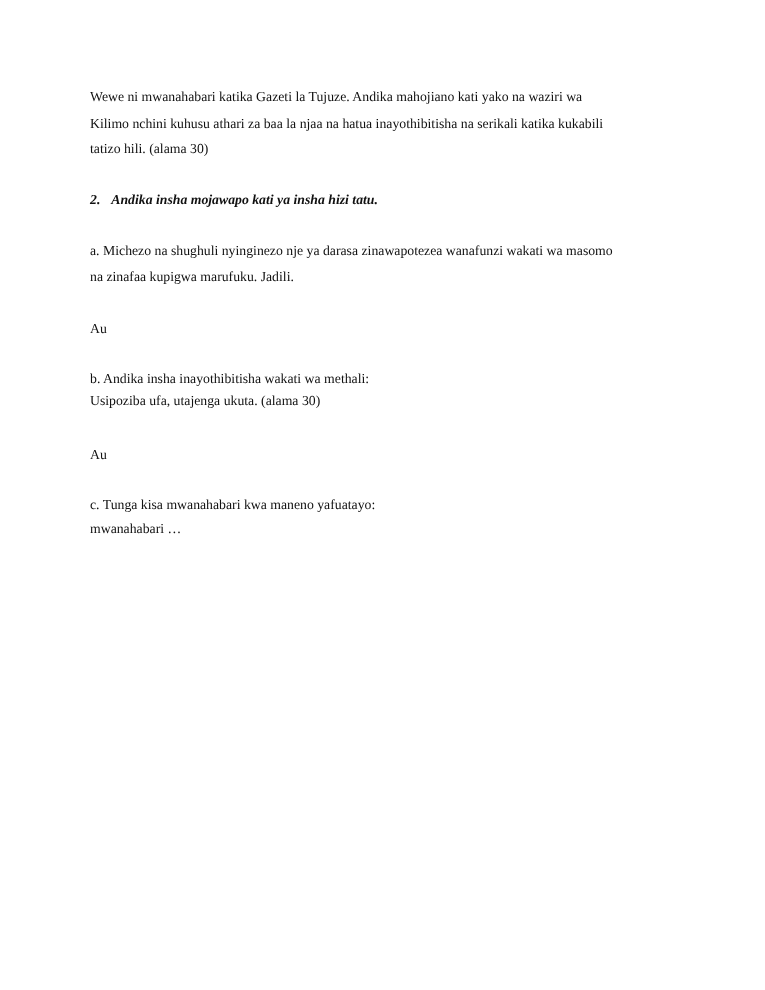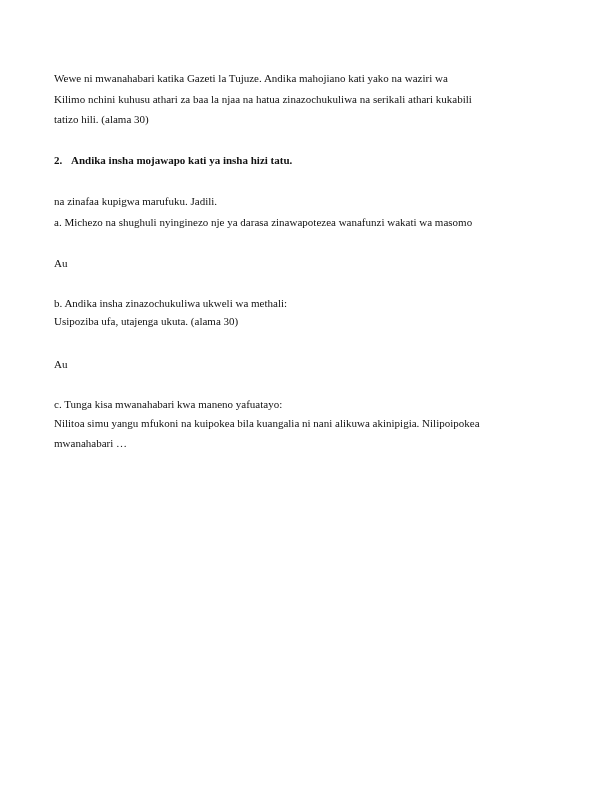--- a/index.html
+++ b/index.html
@@ -7,70 +7,69 @@
       width: 612px; height: 792px;
       background: #ffffff;
       position: relative;
       overflow: hidden;
       font-family: "Liberation Serif", "DejaVu Serif", serif;
       color: #111111;
       font-size: 11px;
     }
     .page {
       position: absolute;
-      left: 54px;
+      left: 72px;
       top: 68px;
       width: 470px;
     }
     .line { line-height: 20.5px; white-space: nowrap; }
     .para { margin: 0; }
     .gap { height: 20.5px; }
-    .bold { font-weight: bold; }
+    .bold { font-weight: bold; font-style: italic; }
     .num { display: inline-block; width: 17px; }
   </style>
 </head>
 <body>
 
 <div class="page">
 
   <div class="para">
     <div class="line"> Wewe ni mwanahabari katika Gazeti la Tujuze. Andika mahojiano kati yako na waziri wa</div>
-    <div class="line">Kilimo nchini kuhusu athari za baa la njaa na hatua zinazochukuliwa na serikali athari kukabili</div>
+    <div class="line">Kilimo nchini kuhusu athari za baa la njaa na hatua inayothibitisha na serikali katika kukabili</div>
     <div class="line">tatizo hili. (alama 30)</div>
   </div>
 
   <div class="gap"></div>
 
   <div class="line bold">
     <span class="num">2.</span><span>Andika insha mojawapo kati ya insha hizi tatu.</span>
   </div>
 
   <div class="gap"></div>
 
   <div class="para">
+    <div class="line">a. Michezo na shughuli nyinginezo nje ya darasa zinawapotezea wanafunzi wakati wa masomo</div>
     <div class="line">na zinafaa kupigwa marufuku. Jadili.</div>
-    <div class="line">a. Michezo na shughuli nyinginezo nje ya darasa zinawapotezea wanafunzi wakati wa masomo</div>
   </div>
 
   <div class="gap"></div>
 
   <div class="line">Au</div>
 
   <div class="gap"></div>
 
   <div class="para">
-    <div class="line" style="line-height:18px">b. Andika insha zinazochukuliwa ukweli wa methali:</div>
+    <div class="line" style="line-height:18px">b. Andika insha inayothibitisha wakati wa methali:</div>
     <div class="line" style="line-height:18px">Usipoziba ufa, utajenga ukuta. (alama 30)</div>
   </div>
 
   <div class="gap" style="height:24px"></div>
 
   <div class="line">Au</div>
 
   <div class="gap"></div>
 
   <div class="para">
     <div class="line" style="line-height:18px">c. Tunga kisa mwanahabari kwa maneno yafuatayo:</div>
-    <div class="line">Nilitoa simu yangu mfukoni na kuipokea bila kuangalia ni nani alikuwa akinipigia. Nilipoipokea</div>
     <div class="line">mwanahabari …</div>
   </div>
 
 </div>
 
 </body></html>

